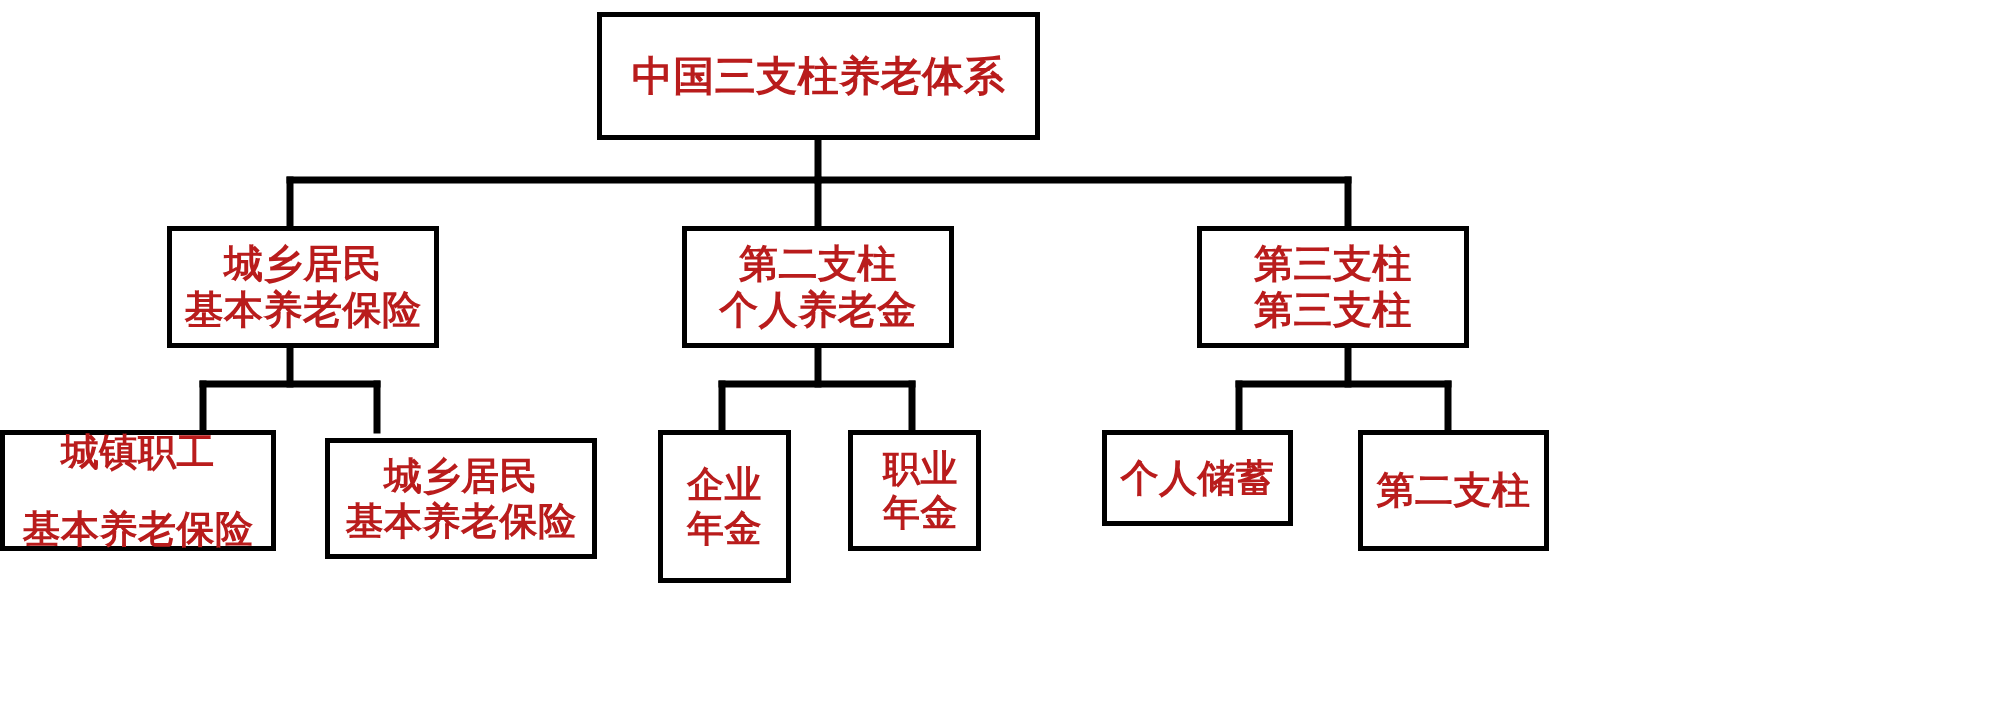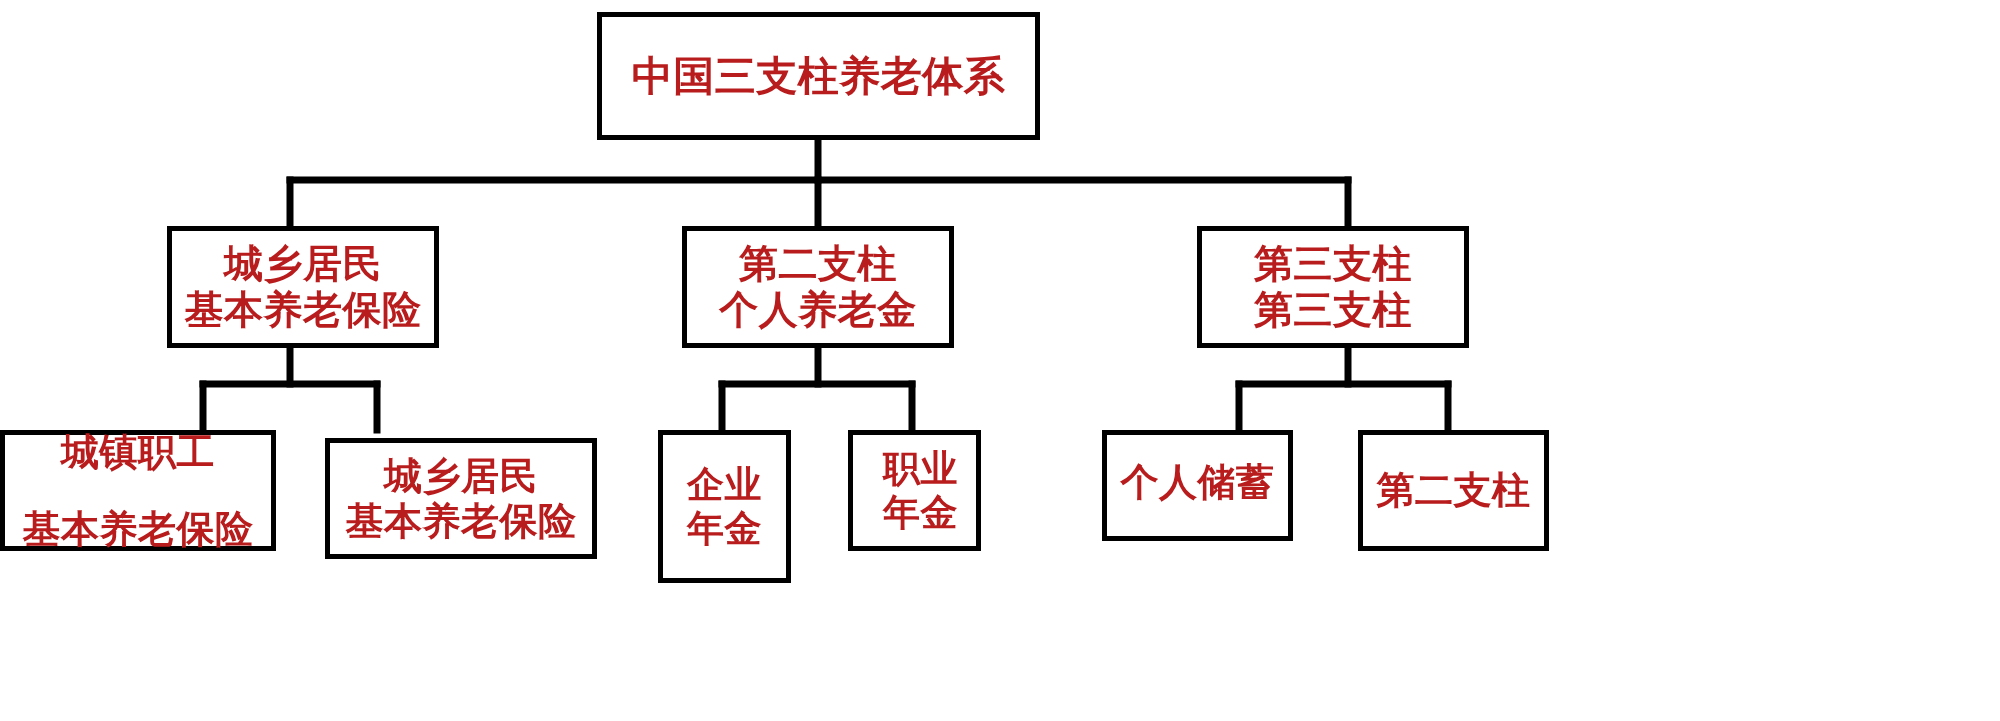--- a/index.html
+++ b/index.html
@@ -112,21 +112,21 @@
   <div class="node leaf narrow" style="left:658px; top:430px; width:133px; height:153px;">
     <span class="line">企业</span>
     <span class="line">年金</span>
   </div>
 
   <div class="node leaf narrow" style="left:848px; top:430px; width:133px; height:121px;padding-left:12px;">
     <span class="line">职业</span>
     <span class="line">年金</span>
   </div>
 
-  <div class="node leaf" style="left:1102px; top:430px; width:191px; height:111px;font-family:Liberation Mono, monospace;">
+  <div class="node leaf" style="left:1102px; top:430px; width:191px; height:96px;">
     <span class="line">个人储蓄</span>
   </div>
 
   <div class="node leaf" style="left:1358px; top:430px; width:191px; height:121px;">
     <span class="line">第二支柱</span>
   </div>
 
 </div>
 
 </body></html>

